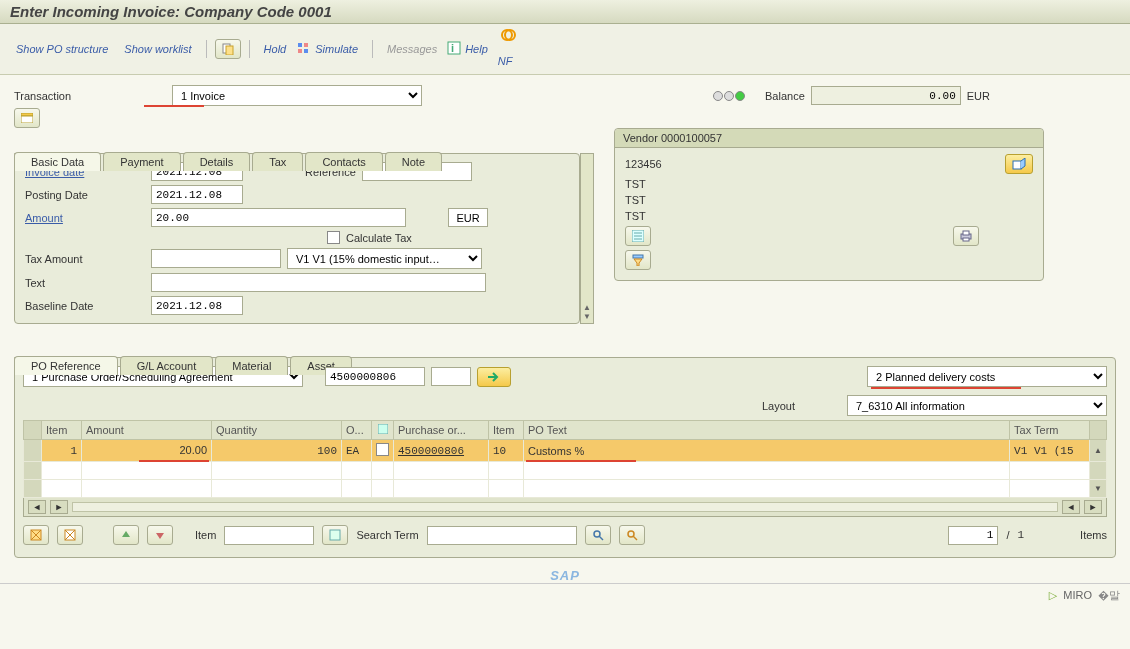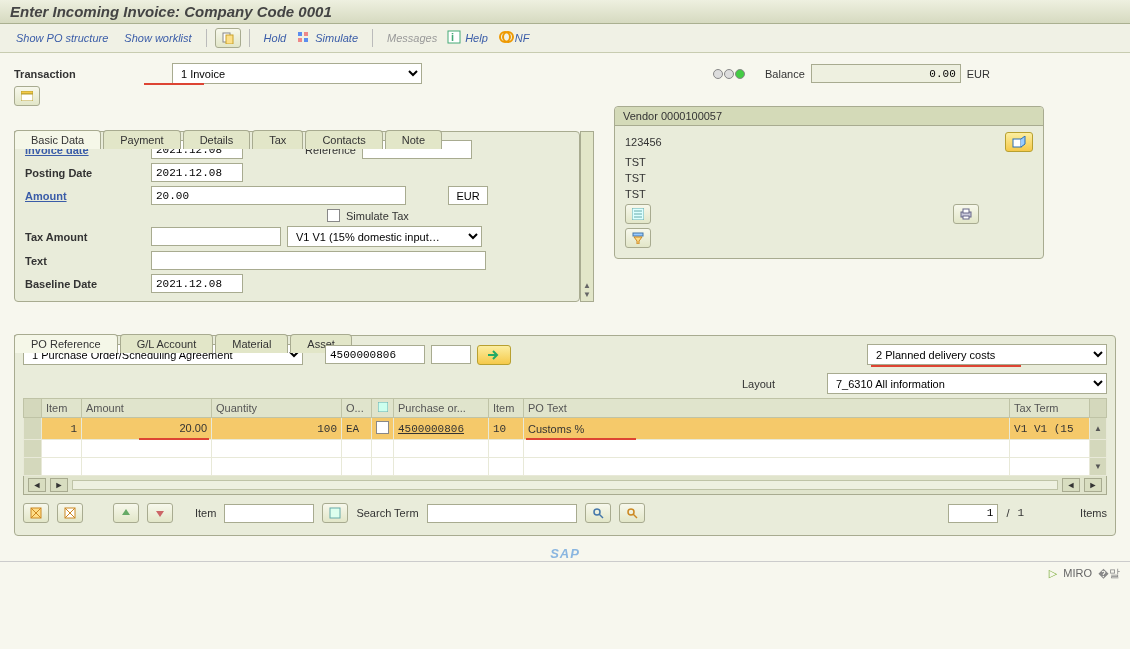--- a/index.html
+++ b/index.html
@@ -5,21 +5,21 @@
   * { box-sizing: border-box; font-family: Arial, sans-serif; font-size: 11px; }
   body { margin: 0; background: #f7f7ee; color: #333; width:1130px; }
   .title-bar { background: linear-gradient(#eef0e0, #d6dac0); padding: 3px 10px; font-size: 15px; font-weight: bold; font-style: italic; color: #444; border-bottom:1px solid #aab090;}
   .toolbar { display: flex; align-items: center; gap: 4px; padding: 4px 10px; background: #f0f1e5; border-bottom:1px solid #c8ccb0;}
   .tb-text { color: #3a5ca8; cursor: pointer; padding: 3px 6px; font-style: italic; }
   .tb-text.gray { color: #999; }
   .tb-sep { width:1px; height:18px; background:#bbb; margin:0 4px;}
   .tb-icon { width:16px; height:16px; display:inline-block; vertical-align:middle;}
   .content { padding: 10px 14px; }
   .row { display:flex; align-items:center; gap:6px; margin-bottom:4px;}
-  .lbl { width:120px; color:#333;font-weight:bold;}
+  .lbl { width:120px; color:#333;}
   .lbl-link{ color:#3a5ca8; text-decoration:underline;}
   input[type=text], select { border:1px solid #a8ab90; background:#fff; height:19px; padding:1px 4px; font-size:11px;}
   select { height:21px;}
   .tabs { display:flex; gap:0; margin-top:6px;}
   .tab { background:#e2e6c8; border:1px solid #a8ab90; border-bottom:none; padding:3px 16px; border-radius:4px 4px 0 0; margin-right:2px; cursor:pointer; position:relative; top:18px;}
   .tab.active { background:#f5f7e8; font-weight:normal; z-index:2;}
   .panel { border:1px solid #a8ab90; background:#e9ecda; padding:8px 10px; border-radius:0 4px 4px 4px;}
   .two-col { display:flex; gap:20px; align-items:flex-start;}
   .left-col { flex:0 0 580px;}
   .right-col { flex:0 0 430px;}
@@ -74,21 +74,21 @@
   </span>
   <span class="tb-sep"></span>
   <span class="tb-text gray">Messages</span>
   <span style="display:flex;align-items:center;gap:2px;">
     <svg class="tb-icon">
         <rect x="1" y="1" width="12" height="12" fill="#fff" stroke="#4a7"></rect>
         <text x="4" y="11" font-size="10" fill="#4a7" font-weight="bold">i</text>
       </svg>
     <span class="tb-text" style="padding-left:0">Help</span>
   </span>
-  <span style="display:flex;align-items:center;gap:1px;">
+  <span style="display:flex;align-items:center;gap:8px;flex-direction:column;">
     <svg class="tb-icon">
         <circle cx="7" cy="7" r="5" fill="none" stroke="#e90" stroke-width="2"></circle>
         <circle cx="10" cy="7" r="5" fill="none" stroke="#e90" stroke-width="2"></circle>
       </svg>
     <span class="tb-text" style="padding-left:0">NF</span>
   </span>
 </div>
 
 <div class="content">
 
@@ -147,21 +147,21 @@
           <div class="row">
             <span class="lbl lbl-link">Amount</span>
             <input type="text" class="mono" style="width: 255px;" value="20.00">
             <span style="width:30px"></span>
             <input type="text" style="width: 40px; text-align: center;" readonly="" value="EUR">
           </div>
           <div class="row">
             <span class="lbl"></span>
             <span style="width:170px"></span>
             <span class="checkbox"></span>
-            <span>Simulate Tax</span>
+            <span>Calculate Tax</span>
           </div>
           <div class="row">
             <span class="lbl">Tax Amount</span>
             <input type="text" style="width: 130px;" value="">
             <select style="width:195px"><option>V1 V1 (15% domestic input…</option></select>
           </div>
           <div class="row">
             <span class="lbl">Text</span>
             <input type="text" style="width: 335px;" value="">
           </div>
@@ -252,21 +252,21 @@
         </span>
       <span style="flex:1"></span>
       <span style="position:relative">
         <select style="width:240px"><option>2 Planned delivery costs</option></select>
         <span style="position:absolute; left:4px; bottom:-2px; width:150px; border-bottom:2px solid #d43;"></span>
       </span>
     </div>
     <div class="row" style="justify-content:flex-end; margin-bottom:4px;">
       <span>Layout</span>
       <span style="width:40px"></span>
-      <select style="width:280px"><option>7_6310 All information</option></select>
+      <select style="width:260px"><option>7_6310 All information</option></select>
     </div>
 
     <div style="position:relative;">
     <table class="grid-table">
       <tbody>
             <tr>
         <th style="width:18px;background:#d4d8bc;"></th>
         <th style="width:40px">Item</th>
         <th style="width:130px">Amount</th>
         <th style="width:130px">Quantity</th>

